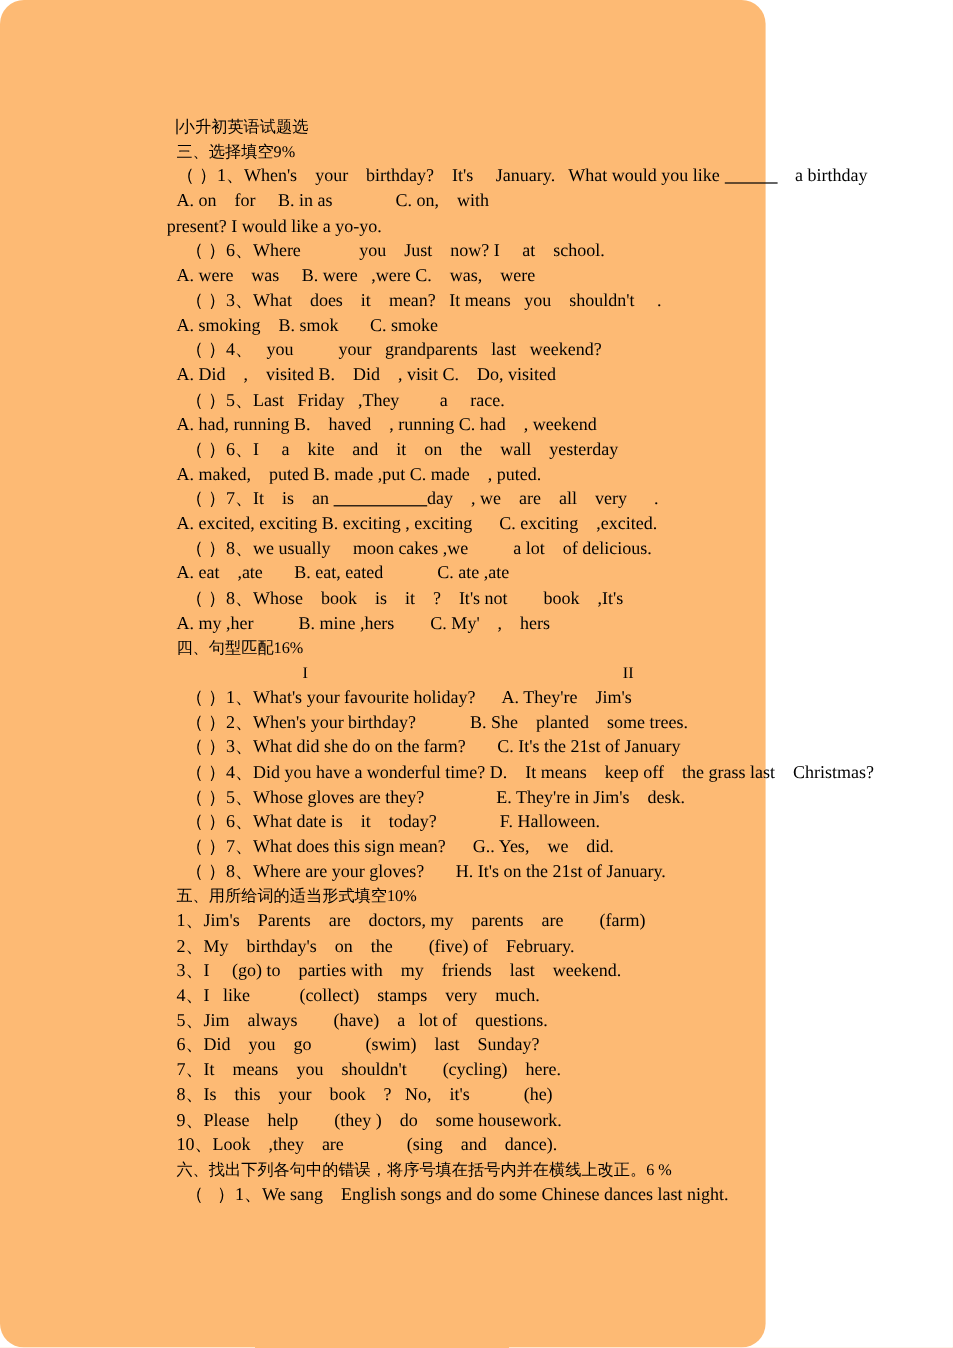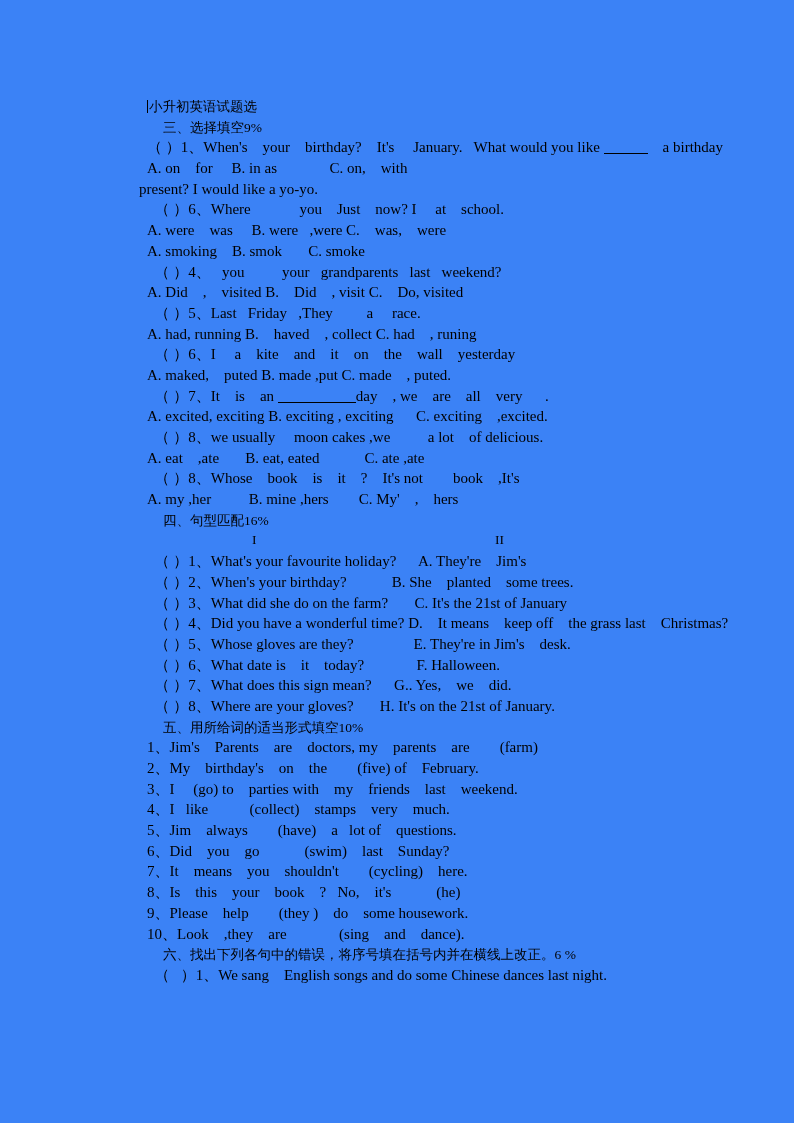--- a/index.html
+++ b/index.html
@@ -15,23 +15,24 @@
     overflow: hidden;
     font-family: "Liberation Serif", "DejaVu Serif", serif;
     color: #000000;
   }
 
   
   .page {
     position: absolute;
     left: 0;
     top: 0;
-    width: 794px;
+    width: 638px;
     height: 1123px;
-    background: #3b82f6;
+    background: #fdba74;
+    border-radius: 20px;
   }
 
   
   .content {
     position: absolute;
     left: 147px;
     top: 96px;
     width: 528px;
   }
 
@@ -45,21 +46,20 @@
     font-family: "Liberation Serif", "DejaVu Serif", serif;
   }
 
   
   .cn {
     font-family: "DejaVu Sans", "Liberation Sans", sans-serif;
     font-size: 13.5px;
     line-height: 20.7px;
     height: 20.7px;
     white-space: pre;
-    margin-left: 16px;
   }
   .cn .pct {
     font-family: "Liberation Serif", "DejaVu Serif", serif;
     font-size: 13.5px;
   }
 
   
   .title-line {
     font-family: "DejaVu Sans", "Liberation Sans", sans-serif;
     font-size: 13.5px;
@@ -89,21 +89,21 @@
 
   
   .colhead {
     font-size: 13.5px;
     line-height: 20.7px;
     height: 20.7px;
     white-space: pre;
     position: relative;
   }
   .colhead .cI  { position: absolute; left: 105px; }
-  .colhead .cII { position: absolute; left: 348px; }
+  .colhead .cII { position: absolute; left: 372px; }
 
   
   .overflow {
     width: 700px;
   }
 </style>
 </head>
 <body>
 
 <div class="page">
@@ -113,27 +113,28 @@
 
     <div class="cn"><span>三、选择填空</span><span class="pct">9%</span></div>
 
     <div class="line"><span>（ ）1、When's    your    birthday?    It's     January.   What would you like </span><span class="blank w1"></span><span>    a birthday</span></div>
     <div class="line">A. on    for     B. in as              C. on,    with</div>
     <div class="line" style="margin-left:-8px">present? I would like a yo-yo.</div>
 
     <div class="line">  （ ）6、Where             you    Just    now? I     at    school.</div>
     <div class="line">A. were    was     B. were   ,were C.    was,    were</div>
 
+    <div class="line">  （ ）3、What    does    it    mean?   It means   you    shouldn't     .</div>
     <div class="line">A. smoking    B. smok       C. smoke</div>
 
     <div class="line">  （ ）4、   you          your   grandparents   last   weekend?</div>
     <div class="line">A. Did    ,    visited B.    Did    , visit C.    Do, visited</div>
 
     <div class="line">  （ ）5、Last   Friday   ,They         a     race.</div>
-    <div class="line">A. had, running B.    haved    , collect C. had    , runing</div>
+    <div class="line">A. had, running B.    haved    , running C. had    , weekend</div>
 
     <div class="line">  （ ）6、I     a    kite    and    it    on    the    wall    yesterday</div>
     <div class="line">A. maked,    puted B. made ,put C. made    , puted.</div>
 
     <div class="line"><span>  （ ）7、It    is    an </span><span class="blank w2"></span><span>day    , we    are    all    very      .</span></div>
     <div class="line">A. excited, exciting B. exciting , exciting      C. exciting    ,excited.</div>
 
     <div class="line">  （ ）8、we usually     moon cakes ,we          a lot    of delicious.</div>
     <div class="line">A. eat    ,ate       B. eat, eated            C. ate ,ate</div>
 

